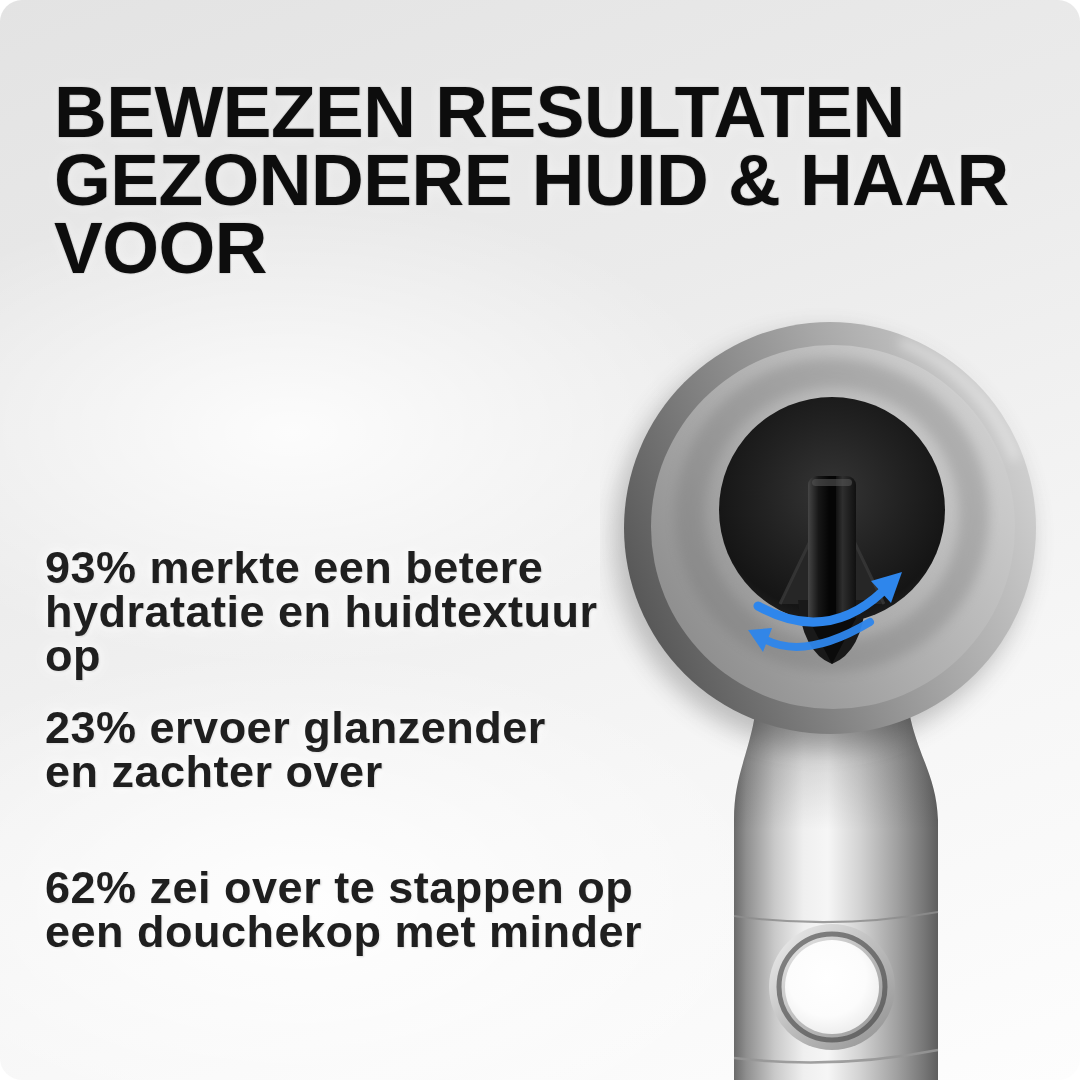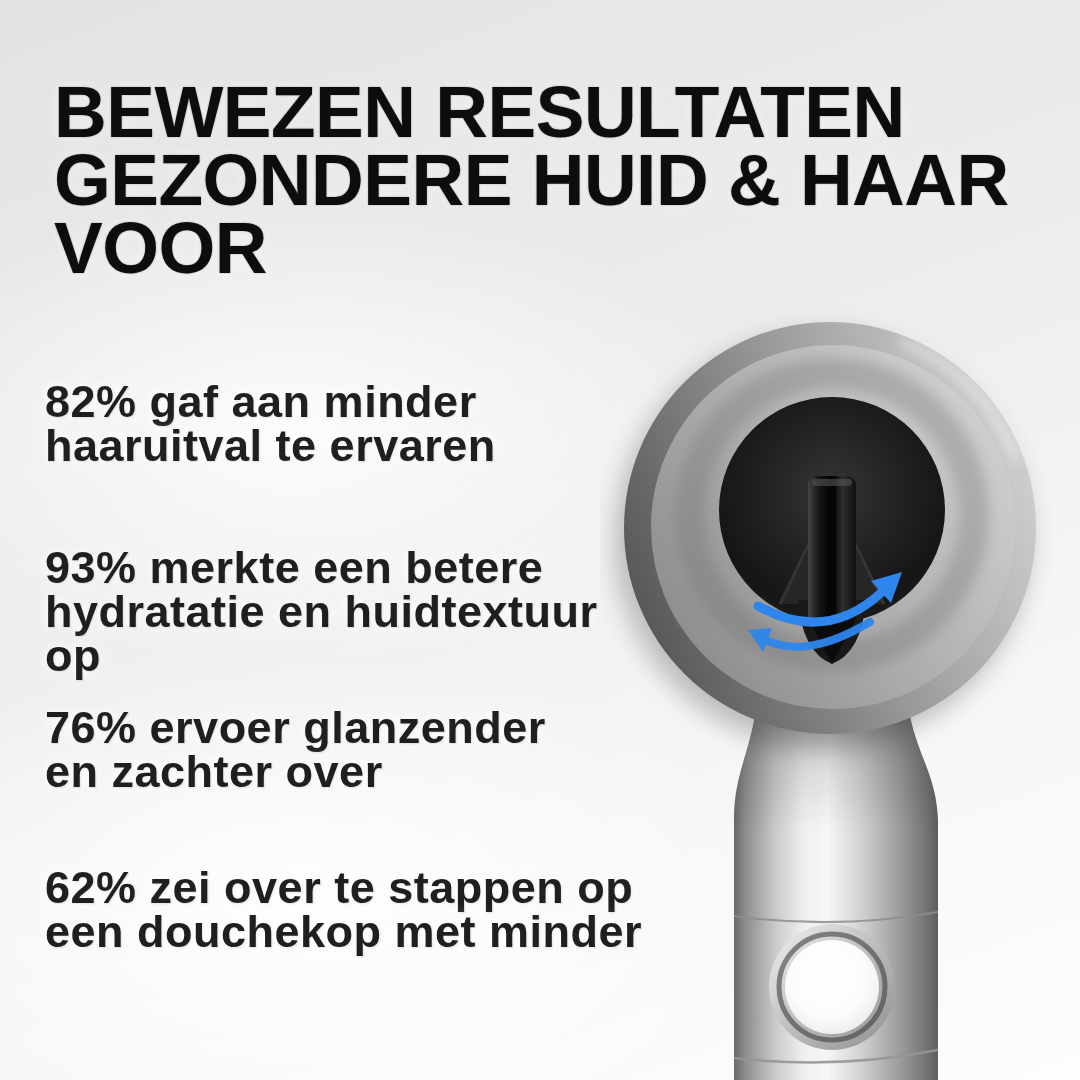--- a/index.html
+++ b/index.html
@@ -5,20 +5,21 @@
   html,body{margin:0;padding:0;background:#ffffff;}
   .canvas{
     position:relative;
     width:1080px;height:1080px;
     overflow:hidden;
     font-family:"Liberation Sans","DejaVu Sans",sans-serif;
     background:
       radial-gradient(42% 22% at 27% 40%, rgba(255,255,255,.85) 0%, rgba(255,255,255,0) 100%),
       radial-gradient(45% 24% at 28% 84%, rgba(255,255,255,.9) 0%, rgba(255,255,255,0) 100%),
       linear-gradient(160deg,#e3e3e3 0%,#ebebeb 35%,#f6f6f6 70%,#fdfdfd 100%);
+    border-radius: 22px;
   }
   .headline{
     position:absolute;left:54px;top:78px;
     font-size:73px;font-weight:bold;line-height:68px;letter-spacing:-0.5px;
     color:#0d0d0d;white-space:nowrap;
     text-shadow:0 0 2px rgba(0,0,0,.30), 0 0 14px rgba(255,255,255,.45);
   }
   .stat{
     position:absolute;left:45px;
     font-size:45px;font-weight:bold;line-height:44px;letter-spacing:.5px;
@@ -148,33 +149,29 @@
       <circle cx="832" cy="987" r="47" fill="url(#btnGrad)"></circle>
     </g>
   </svg>
 
   <header class="headline">
     <div>BEWEZEN RESULTATEN</div>
     <div>GEZONDERE HUID &amp; HAAR</div>
     <div>VOOR</div>
   </header>
 
-  <div class="stat stat1">
-    <div>82% gaf aan minder</div>
-    <div>haaruitval te ervaren</div>
-  </div>
 
   <div class="stat stat2">
     <div>93% merkte een betere</div>
     <div>hydratatie en huidtextuur</div>
     <div>op</div>
   </div>
 
   <div class="stat stat3">
-    <div>76% ervoer glanzender</div>
+    <div>23% ervoer glanzender</div>
     <div>en zachter over</div>
   </div>
 
   <div class="stat stat4">
     <div>62% zei over te stappen op</div>
     <div>een douchekop met minder</div>
   </div>
 
 </div>
 

